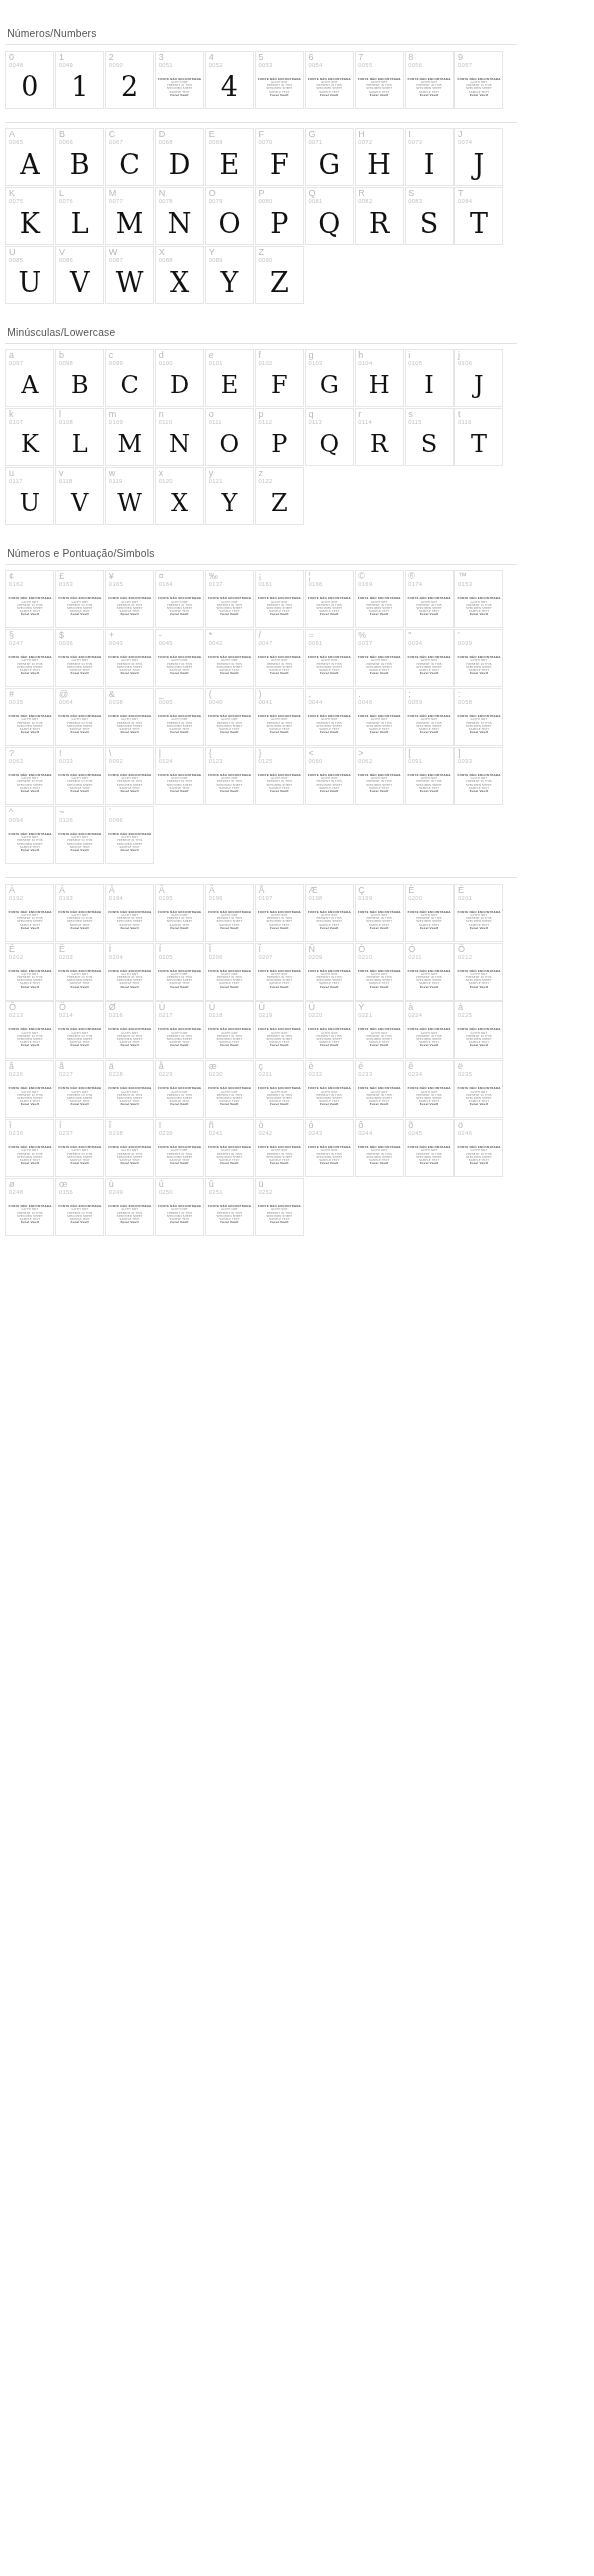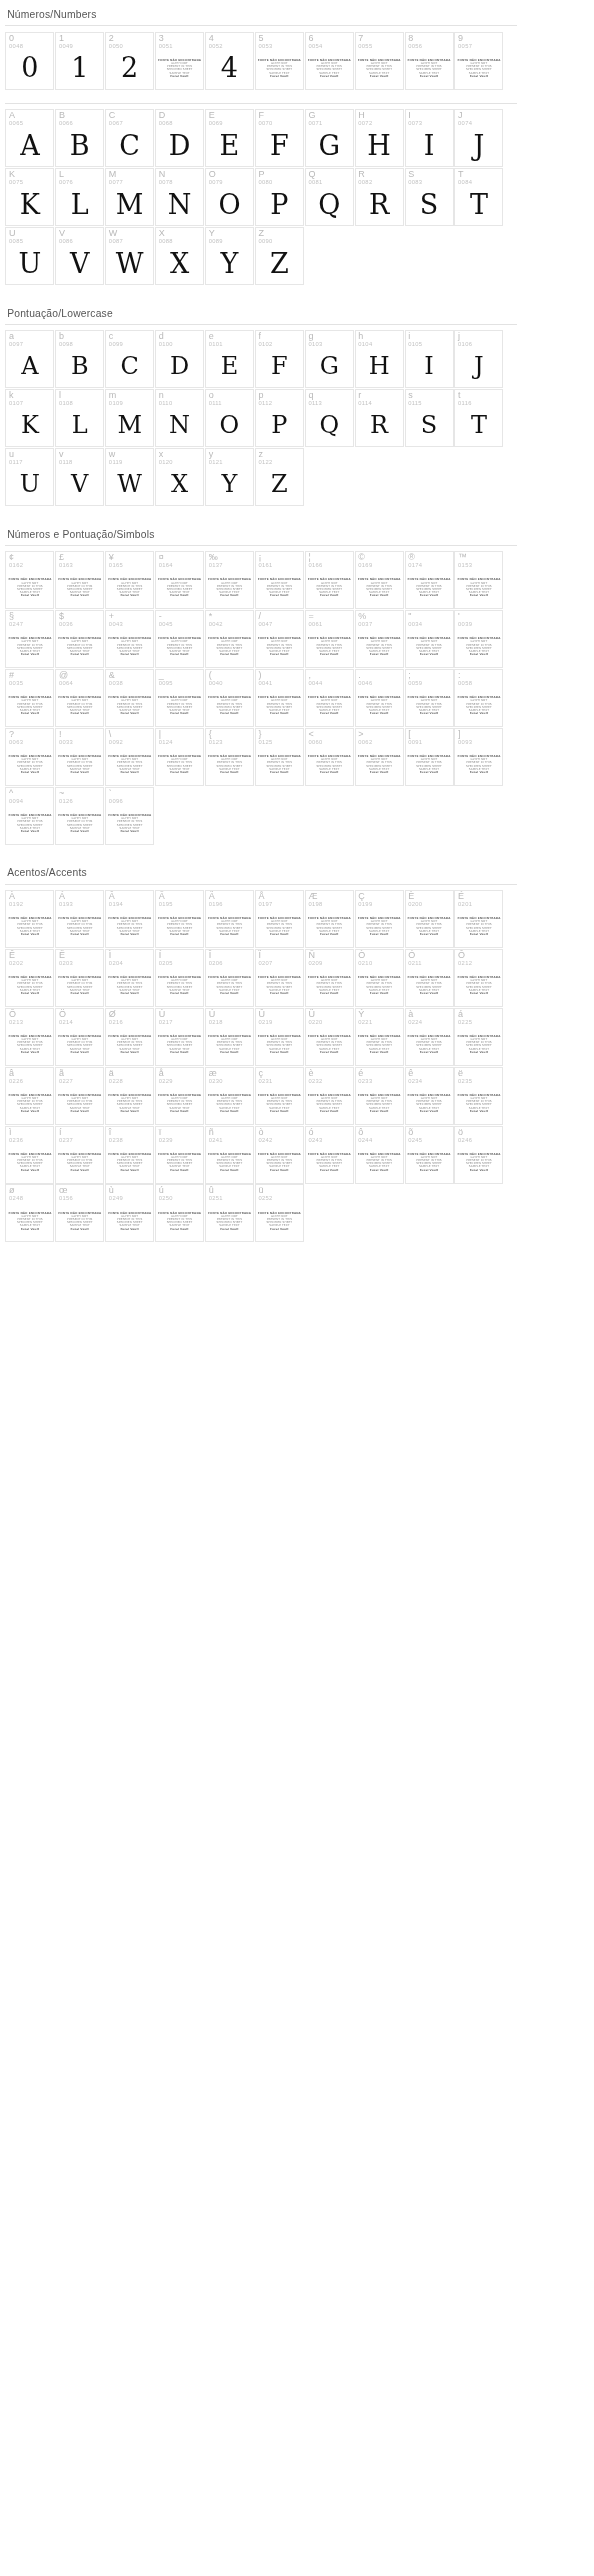--- a/index.html
+++ b/index.html
@@ -9,20 +9,21 @@
   }
   body {
     width: 594px;
     font-family: "Liberation Sans", sans-serif;
     color: #333333;
   }
   .page {
     width: 522px;
     box-sizing: border-box;
     padding: 0 5.4px 9px 5.4px;
+    margin-top: 19px;
   }
   .section-title {
     font-size: 10.3px;
     color: #555555;
     font-weight: normal;
     margin: 0;
     padding: 9px 0 5.4px 1.8px;
     letter-spacing: 0.2px;
   }
   .section-rule {
@@ -342,21 +343,21 @@
           </div>
           <div class="cell">
             <div class="ch">Z</div>
             <div class="code">0090</div>
             <div class="glyph">Z</div>
           </div>
         </div>
         <div class="spacer"></div>
       </div>
       <div class="section">
-        <div class="section-title">Pontuação/Lowercase</div>
+        <div class="section-title">Minúsculas/Lowercase</div>
         <div class="section-rule"></div>
         <div class="grid">
           <div class="cell small">
             <div class="ch">a</div>
             <div class="code">0097</div>
             <div class="glyph">A</div>
           </div>
           <div class="cell small">
             <div class="ch">b</div>
             <div class="code">0098</div>
@@ -1002,21 +1003,20 @@
               <span>PRESENT IN THIS</span>
               <span>SPECIMEN SHEET</span>
               <span>SAMPLE TEXT</span>
               <span class="b">Fuzel Vault</span>
             </div>
           </div>
         </div>
         <div class="spacer"></div>
       </div>
       <div class="section">
-        <div class="section-title">Acentos/Accents</div>
         <div class="section-rule"></div>
         <div class="grid">
           <div class="cell">
             <div class="ch">À</div>
             <div class="code">0192</div>
             <div class="missing">
               <span class="b">FONTE NÃO ENCONTRADA</span>
               <span>GLYPH NOT</span>
               <span>PRESENT IN THIS</span>
               <span>SPECIMEN SHEET</span>

